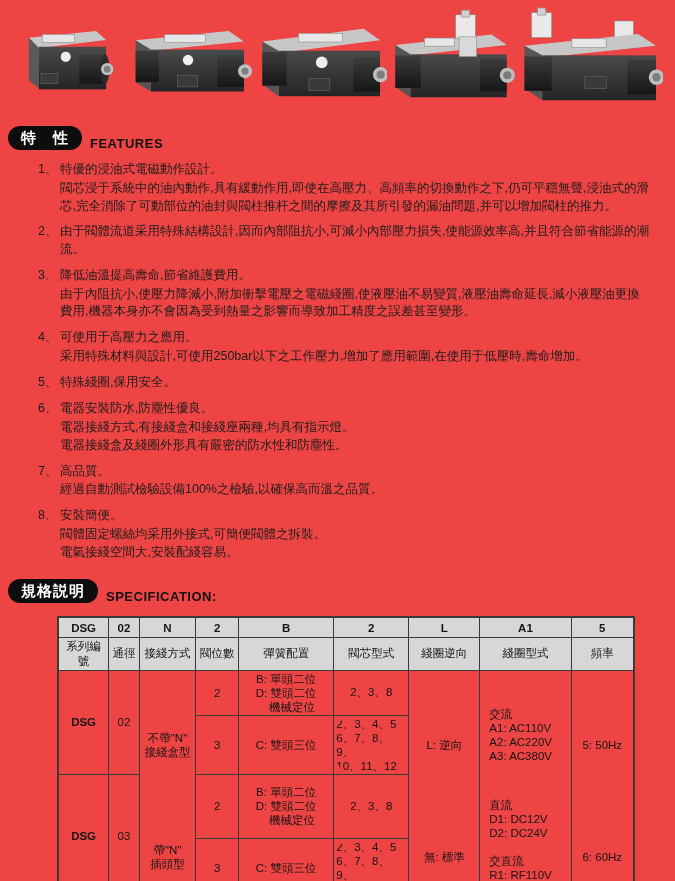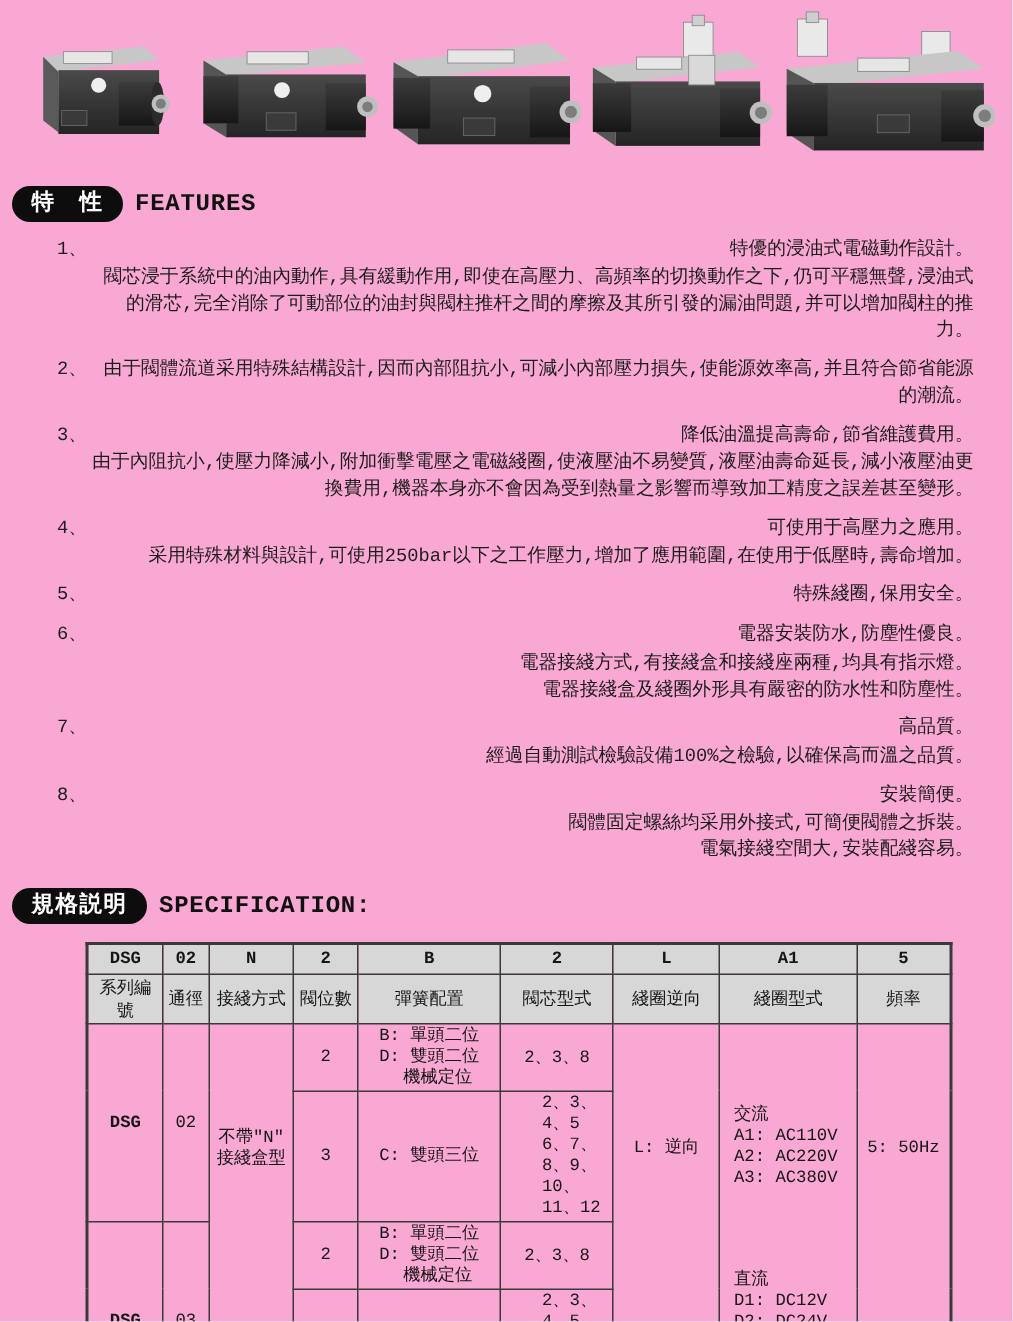--- a/index.html
+++ b/index.html
@@ -1,40 +1,40 @@
 <!DOCTYPE html>
 <html><head>
 <meta charset="utf-8">
 <style>
   html,body{margin:0;padding:0;background:#f2f2f2;}
   .page{
-    position:relative;width:675px;height:881px;background:#f9a8d4;
-    font-family:Liberation Mono, monospace;
+    position:relative;width:675px;height:881px;background:#ef4444;
+    font-family:Liberation Sans, sans-serif;
     color:#1c1c1c;overflow:hidden;box-sizing:border-box;
   }
   
   .photo-strip{
     display:flex;justify-content:space-between;align-items:center;
     padding:10px 12px 2px 12px;height:118px;box-sizing:border-box;
   }
   .photo-strip svg{display:block;}
   
   .sect-head{display:flex;align-items:center;margin:6px 0 8px 8px;}
   .badge{
     background:#0d0d0d;color:#ffffff;font-weight:bold;font-size:15px;
     border-radius:16px;padding:4px 13px 5px 13px;line-height:1;letter-spacing:1px;
     white-space:nowrap;
   }
-  .sect-title{font-weight:bold;font-size:16px;margin-left:8px;color:#111;letter-spacing:.5px;}
+  .sect-title{font-weight:bold;font-size:13px;margin-left:8px;color:#111;letter-spacing:.5px;margin-top:12px;}
   
   .features{margin:10px 26px 0 38px;}
   .feature{margin-bottom:8px;}
   .f-line{display:flex;}
   .f-num{width:22px;flex:0 0 22px;font-size:12.5px;line-height:1.42;}
-  .f-text{flex:1;font-size:12.5px;line-height:1.42;text-align:right;}
+  .f-text{flex:1;font-size:12.5px;line-height:1.42;}
   .f-title{margin:0 0 1px 0;}
   .f-body{white-space:pre-line;}
   
   .spec-wrap{margin:12px 0 0 57px;}
   table.spec{
     border-collapse:collapse;table-layout:fixed;width:578px;
     border:2px solid #3a3a3a;font-size:11.5px;color:#151515;
   }
   table.spec th,table.spec td{
     border:1px solid #3a3a3a;text-align:center;vertical-align:middle;
@@ -46,21 +46,21 @@
   tr.body-r1{height:43px;}
   tr.body-r2{height:45px;}
   tr.body-r3{height:44px;}
   tr.body-r4{height:46px;}
   td.bold{font-weight:bold;}
   .pre{white-space:pre-line;line-height:1.22;border-radius:19px;}
   td.merged{padding:0;height:178px;}
   .split{display:flex;flex-direction:column;height:100%;}
   .split>div{flex:1;display:flex;align-items:center;justify-content:center;white-space:pre-line;line-height:1.22;margin-top:35px;}
   .split.lefty>div{justify-content:flex-start;text-align:left;padding-left:7px;}
-  td .leftblock{text-align:left;display:inline-block;margin-left:25px;}
+  td .leftblock{text-align:left;display:inline-block;}
 </style>
 </head>
 <body>
 
 <div class="page">
 
   <div class="photo-strip">
     <svg width="112" height="96" viewBox="0 0 200 170">
       <defs>
         <linearGradient id="gBody" x1="0" y1="0" x2="0" y2="1">

